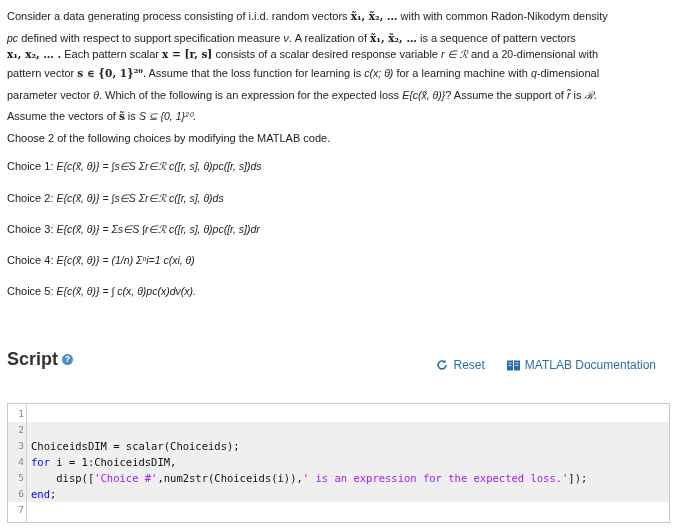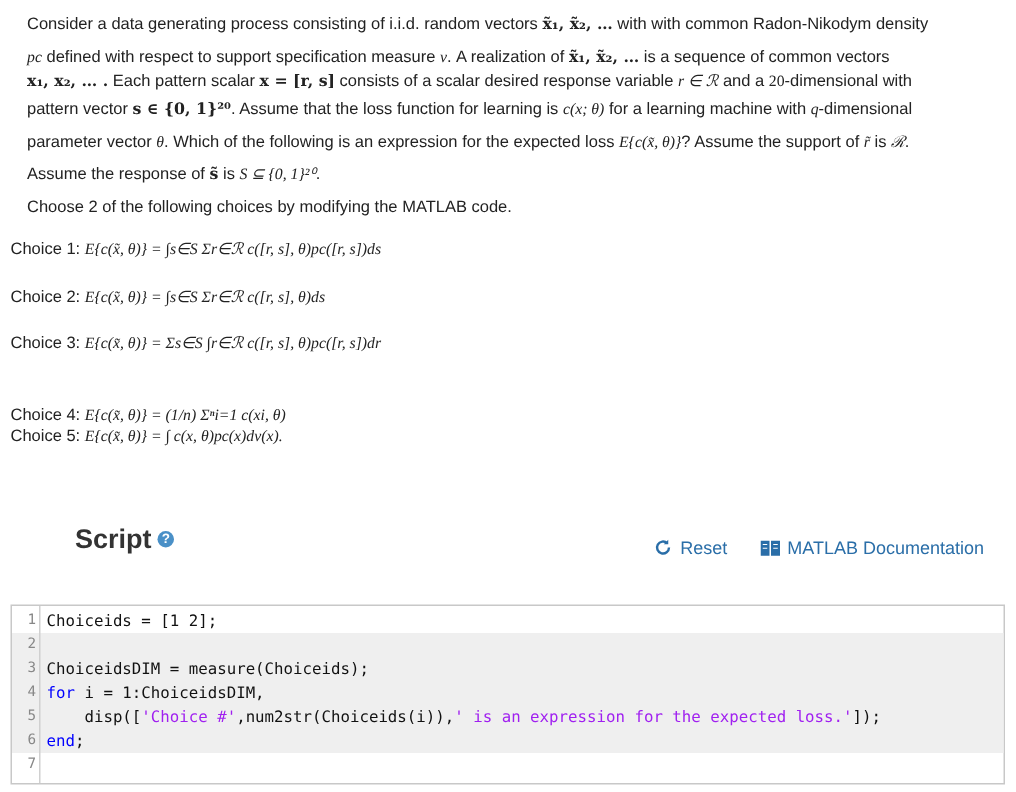--- a/index.html
+++ b/index.html
@@ -1,23 +1,23 @@
 <!DOCTYPE html>
 <html><head>
 <meta charset="utf-8">
 <style>
   html, body { margin: 0; padding: 0; background: #ffffff; }
   body { width: 677px; height: 528px; overflow: hidden; position: relative;
          font-family: "Liberation Sans", sans-serif; font-size: 11px; color: #222; }
-  .line { position: absolute; left: 18px; white-space: nowrap; font-size: 11px; line-height: 14px; }
-  .m { font-family: Liberation Serif, serif; font-style: italic; font-size: 10.5px; }
+  .line { position: absolute; left: 7px; white-space: nowrap; font-size: 11px; line-height: 14px; }
+  .m { font-family: Liberation Sans, sans-serif; font-style: italic; font-size: 10.5px; }
   .mb { font-family: "DejaVu Serif", serif; font-weight: bold; font-size: 10.5px; }
-  .mr { font-family: Liberation Serif, serif; font-size: 10.5px; }
+  .mr { font-family: Liberation Sans, sans-serif; font-size: 10.5px; }
   .choice { position: absolute; left: 7px; white-space: nowrap; font-size: 11px; line-height: 14px; }
-  .script-title { position: absolute; left: 7px; top: 349px; font-size: 18px; font-weight: bold; color: #333; margin-left: 43px; }
+  .script-title { position: absolute; left: 7px; top: 349px; font-size: 18px; font-weight: bold; color: #333; }
   .help-icon { display: inline-block; width: 11px; height: 11px; border-radius: 50%;
                background: #4a90c7; color: #fff; font-size: 9px; line-height: 11px; text-align: center;
                vertical-align: 3px; margin-left: 4px; font-weight: bold; }
   .toolbar { position: absolute; top: 358px; right: 21px; display: flex; gap: 22px; font-size: 12px; color: #2a6ea8; }
   .tb-btn { display: flex; align-items: center; gap: 5px; cursor: pointer; }
   .editor { position: absolute; left: 7px; top: 403px; width: 661px; height: 118px;
             border: 1px solid #c8c8c8; background: #fff; font-family: "DejaVu Sans Mono", monospace;
             font-size: 10.5px; }
   .cl { position: absolute; left: 0; right: 0; height: 16px; line-height: 16px; }
   .cl.hl { background: #efefef; }
@@ -28,42 +28,42 @@
   .str { color: #a020f0; }
 </style>
 </head>
 <body>
 
 <div>
   <div class="line" style="top:9px">
     <span>Consider a data generating process consisting of i.i.d. random vectors </span><span class="mb">x̃₁, x̃₂, …</span><span> with  with common Radon-Nikodym density</span>
   </div>
   <div class="line" style="top:31px">
-    <span class="m">pc</span><span> defined with respect to support specification measure </span><span class="m">ν</span><span>. A realization of </span><span class="mb">x̃₁, x̃₂, …</span><span> is a  sequence of common vectors</span>
+    <span class="m">pc</span><span> defined with respect to support specification measure </span><span class="m">ν</span><span>. A realization of </span><span class="mb">x̃₁, x̃₂, …</span><span> is a  sequence of pattern vectors</span>
   </div>
   <div class="line" style="top:47px">
     <span class="mb">x₁, x₂, … .</span><span>  Each pattern scalar </span><span class="mb">x = [r, s]</span><span> consists of a scalar desired response variable </span><span class="m">r ∈ ℛ</span><span> and a </span><span class="mr">20</span><span>-dimensional with</span>
   </div>
   <div class="line" style="top:66px">
     <span>pattern vector </span><span class="mb">s ∈ {0, 1}²⁰</span><span>.  Assume that the loss function for learning is </span><span class="m">c(x; θ)</span><span> for a learning machine with </span><span class="m">q</span><span>-dimensional</span>
   </div>
   <div class="line" style="top:88px">
     <span>parameter vector </span><span class="m">θ</span><span>. Which of the following is an expression for the expected loss </span><span class="m">E{c(x̃, θ)}</span><span>? Assume the support of </span><span class="m">r̃</span><span> is </span><span class="m">ℛ</span><span>.</span>
   </div>
   <div class="line" style="top:109px">
-    <span>Assume the response of </span><span class="mb">s̃</span><span> is </span><span class="m">S ⊆ {0, 1}²⁰</span><span>.</span>
+    <span>Assume the vectors of </span><span class="mb">s̃</span><span> is </span><span class="m">S ⊆ {0, 1}²⁰</span><span>.</span>
   </div>
   <div class="line" style="top:131px">Choose 2 of the following choices by modifying the MATLAB code.</div>
 </div>
 
 <div>
   <div class="choice" style="top:159px"><span>Choice 1: </span><span class="m">E{c(x̃, θ)} = ∫s∈S Σr∈ℛ c([r, s], θ)pc([r, s])ds</span></div>
   <div class="choice" style="top:191px"><span>Choice 2: </span><span class="m">E{c(x̃, θ)} = ∫s∈S Σr∈ℛ c([r, s], θ)ds</span></div>
   <div class="choice" style="top:222px"><span>Choice 3: </span><span class="m">E{c(x̃, θ)} = Σs∈S ∫r∈ℛ c([r, s], θ)pc([r, s])dr</span></div>
-  <div class="choice" style="top:270px"><span>Choice 4: </span><span class="m">E{c(x̃, θ)} = (1/n) Σⁿi=1 c(xi, θ)</span></div>
+  <div class="choice" style="top:253px"><span>Choice 4: </span><span class="m">E{c(x̃, θ)} = (1/n) Σⁿi=1 c(xi, θ)</span></div>
   <div class="choice" style="top:284px"><span>Choice 5:  </span><span class="m">E{c(x̃, θ)} = ∫ c(x, θ)pc(x)dν(x).</span></div>
 </div>
 
 <div class="script-title">
   <span>Script</span><span class="help-icon">?</span>
 </div>
 
 <div class="toolbar">
   <div class="tb-btn">
     <svg width="12" height="12" viewBox="0 0 12 12">
@@ -81,28 +81,27 @@
         <line x1="8.5" y1="3" x2="11.5" y2="3" stroke="#fff" stroke-width="0.8"></line>
         <line x1="8.5" y1="5.5" x2="11.5" y2="5.5" stroke="#fff" stroke-width="0.8"></line>
       </svg>
     <span>MATLAB Documentation</span>
   </div>
 </div>
 
 <div class="editor">
   <div class="cl" style="top:2px">
       <span class="ln">1</span>
-      <span class="code">Choiceids = [1 2];</span>
     </div>
   <div class="cl hl" style="top:18px">
       <span class="ln">2</span>
     </div>
   <div class="cl hl" style="top:34px">
       <span class="ln">3</span>
-      <span class="code">ChoiceidsDIM = measure(Choiceids);</span>
+      <span class="code">ChoiceidsDIM = scalar(Choiceids);</span>
     </div>
   <div class="cl hl" style="top:50px">
       <span class="ln">4</span>
       <span class="code"><span class="kw">for</span><span> i = 1:ChoiceidsDIM,</span></span>
     </div>
   <div class="cl hl" style="top:66px">
       <span class="ln">5</span>
       <span class="code"><span>    disp([</span><span class="str">'Choice #'</span><span>,num2str(Choiceids(i)),</span><span class="str">' is an expression for the expected loss.'</span><span>]);</span></span>
     </div>
   <div class="cl hl" style="top:82px">

